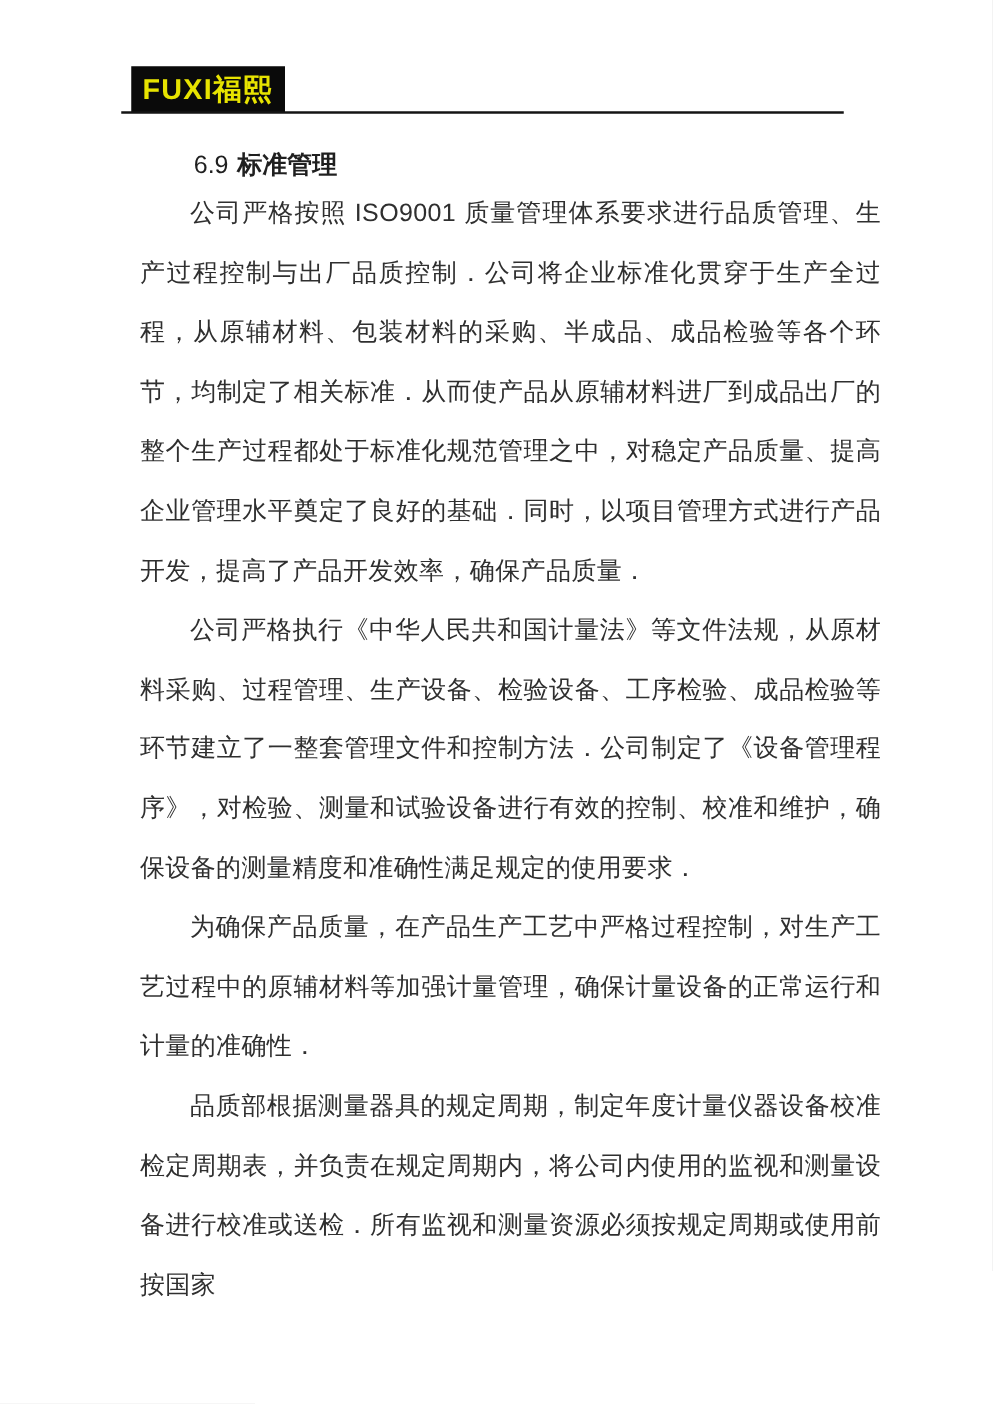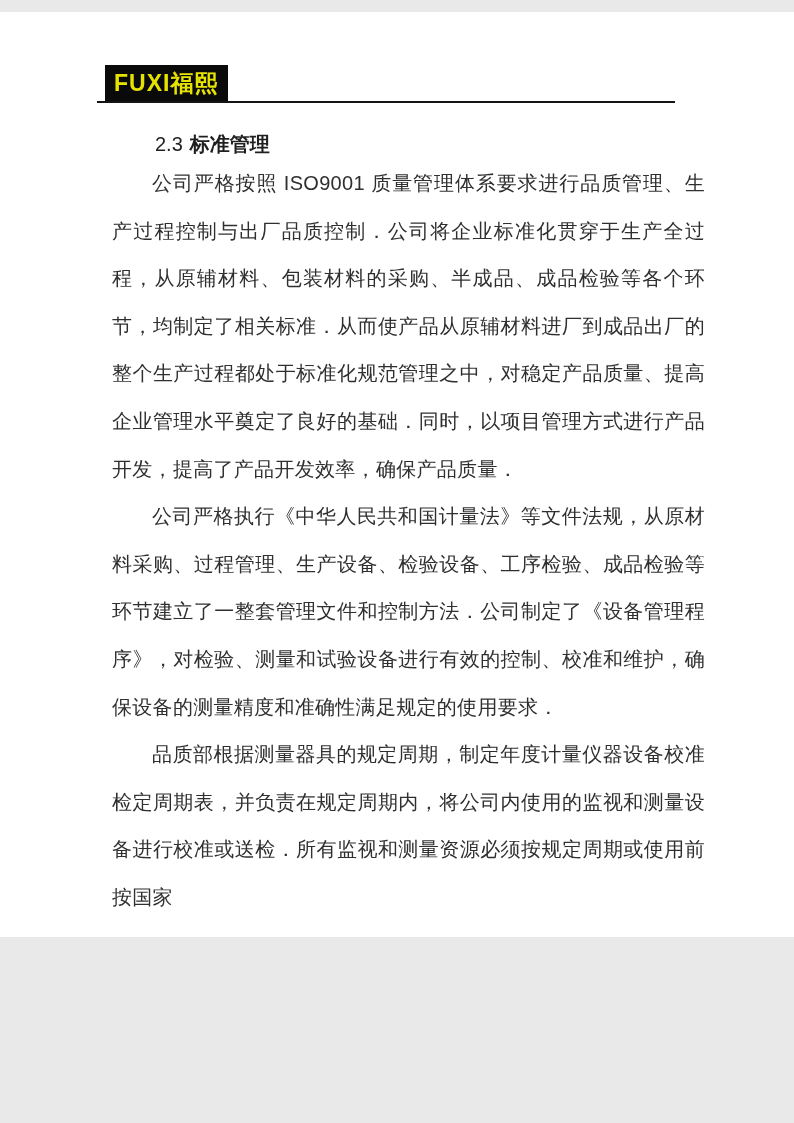--- a/index.html
+++ b/index.html
@@ -7,22 +7,22 @@
     --text-color:#2f2f2f;
     --heading-color:#1f1f1f;
     --logo-bg:#0a0a0a;
     --logo-fg:#e7e300;
     --divider-color:#141414;
     --page-bg:#ffffff;
   }
   html,body{margin:0;padding:0;background:#e9e9e9;}
   .page{
     position:relative;
-    width:794px;height:925px;
-    margin:12px auto;
+    width:794px;height:1123px;
+    margin:0 auto;
     background:var(--page-bg,#fff);
     font-family:"Liberation Sans","DejaVu Sans",sans-serif;
     color:var(--text-color,#2f2f2f);
     overflow:hidden;
   }
   .logo{
     position:absolute;left:105px;top:53px;
     display:inline-block;
     background:var(--logo-bg,#0a0a0a);
     color:var(--logo-fg,#e7e300);
@@ -79,25 +79,26 @@
 <div class="page">
 
   <div class="logo">FUXI福熙</div>
 
   <div class="rule"></div>
 
   <div class="content">
 
 
     <h2 class="sec-heading">
-      <span class="hnum">2.3</span><span class="htext">标准管理</span>
+      <span class="hnum">6.9</span><span class="htext">标准管理</span>
     </h2>
 
     <p class="para">公司严格按照 ISO9001 质量管理体系要求进行品质管理、生产过程控制与出厂品质控制．公司将企业标准化贯穿于生产全过程，从原辅材料、包装材料的采购、半成品、成品检验等各个环节，均制定了相关标准．从而使产品从原辅材料进厂到成品出厂的整个生产过程都处于标准化规范管理之中，对稳定产品质量、提高企业管理水平奠定了良好的基础．同时，以项目管理方式进行产品开发，提高了产品开发效率，确保产品质量．</p>
 
 
     <p class="para">公司严格执行《中华人民共和国计量法》等文件法规，从原材料采购、过程管理、生产设备、检验设备、工序检验、成品检验等环节建立了一整套管理文件和控制方法．公司制定了《设备管理程序》，对检验、测量和试验设备进行有效的控制、校准和维护，确保设备的测量精度和准确性满足规定的使用要求．</p>
 
+    <p class="para">为确保产品质量，在产品生产工艺中严格过程控制，对生产工艺过程中的原辅材料等加强计量管理，确保计量设备的正常运行和计量的准确性．</p>
 
     <p class="para">品质部根据测量器具的规定周期，制定年度计量仪器设备校准检定周期表，并负责在规定周期内，将公司内使用的监视和测量设备进行校准或送检．所有监视和测量资源必须按规定周期或使用前按国家</p>
 
   </div>
 </div>
 
 </body></html>

